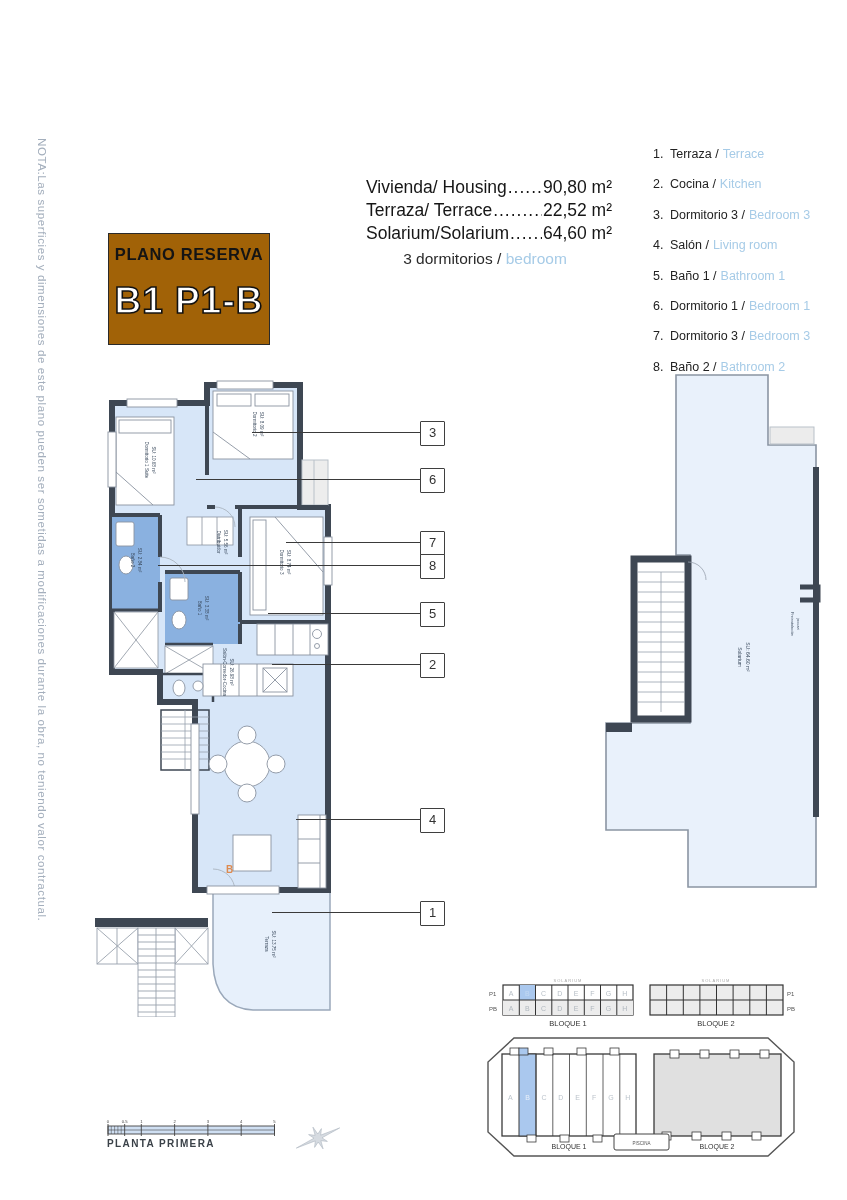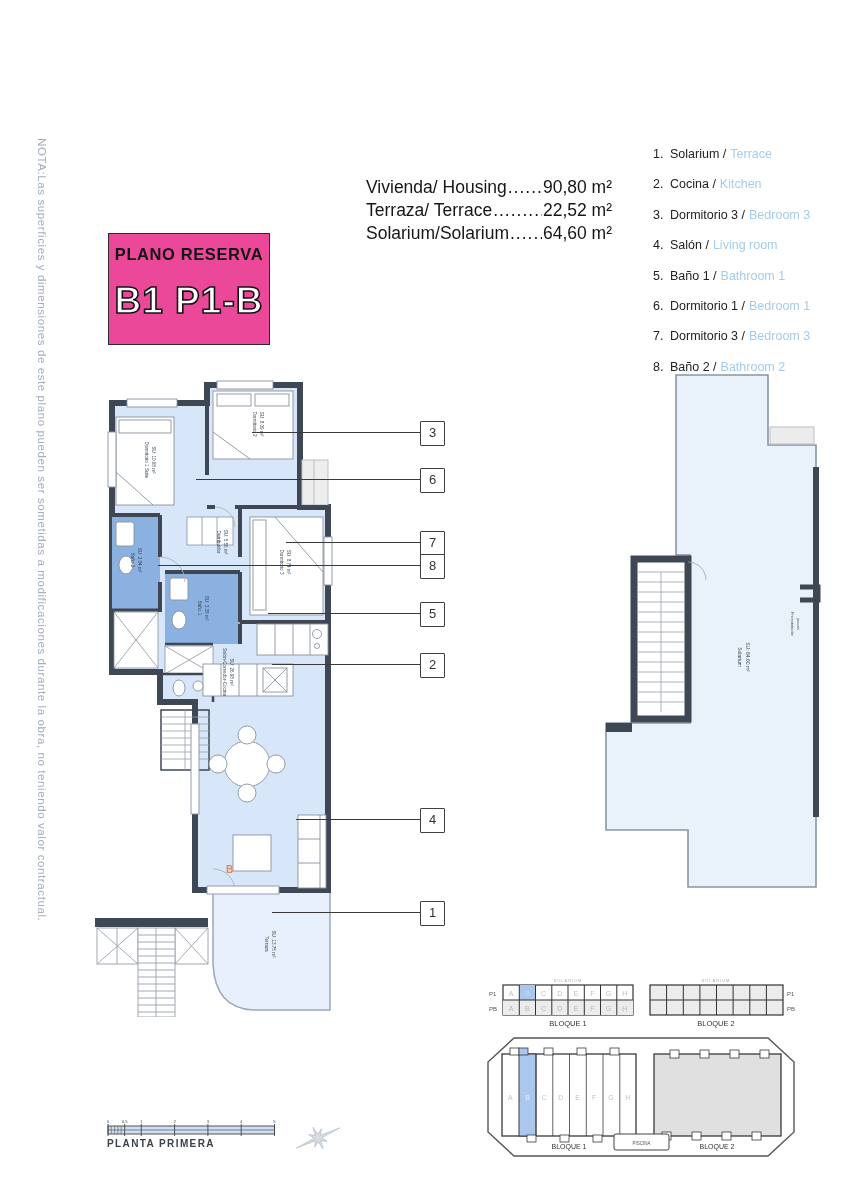--- a/index.html
+++ b/index.html
@@ -4,21 +4,21 @@
 <style>
   html,body{margin:0;padding:0;background:#fff;}
   #page{position:relative;width:847px;height:1200px;background:#ffffff;overflow:hidden;
         font-family:"Liberation Sans",sans-serif;color:#1f1f1f;}
   
   .note{position:absolute;left:36px;top:138px;height:830px;
         writing-mode:vertical-rl;text-orientation:sideways;
         font-size:11.5px;letter-spacing:.6px;color:#a3aebc;white-space:nowrap;}
   
   .rbox{position:absolute;left:108px;top:233px;width:160px;height:110px;
-        border:1.6px solid #2a2a2a;background:#ec4899;text-align:center;}
+        border:1.6px solid #2a2a2a;background:#a16207;text-align:center;}
   .rbox .t1{margin-top:11px;font-size:16.5px;font-weight:bold;letter-spacing:.6px;color:#141414;}
   .rbox .t2{margin-top:16px;font-size:37px;font-weight:bold;letter-spacing:1px;color:#111;}
   @supports (-webkit-text-stroke:1px #000){
     .rbox .t2{color:#fff;-webkit-text-stroke:1.6px #111;}
   }
   
   .areas{position:absolute;left:358px;top:176px;width:254px;font-size:17.5px;color:#161616;}
   .arow{display:flex;align-items:baseline;line-height:23px;white-space:nowrap;margin-left:8px;}
   .arow .dots{flex:1;overflow:hidden;letter-spacing:1px;margin:0 1px;}
   .bedrooms{position:absolute;left:358px;top:250px;width:254px;text-align:center;font-size:15.5px;color:#2a2a2a;}
@@ -68,25 +68,29 @@
       <span>Terraza/ Terrace</span>
       <span class="dots">............</span>
       <span>22,52 m²</span>
     </div>
     <div class="arow">
       <span>Solarium/Solarium</span>
       <span class="dots">........</span>
       <span>64,60 m²</span>
     </div>
   </div>
+  <div class="bedrooms">
+    <span>3 dormitorios /</span>
+    <span class="en">bedroom</span>
+  </div>
 
   <div class="legend">
     <div class="litem">
         <span class="n">1.</span>
-        <span class="es">Solarium /</span>
+        <span class="es">Terraza /</span>
         <span class="en">Terrace</span>
       </div>
     <div class="litem">
         <span class="n">2.</span>
         <span class="es">Cocina /</span>
         <span class="en">Kitchen</span>
       </div>
     <div class="litem">
         <span class="n">3.</span>
         <span class="es">Dormitorio 3 /</span>

